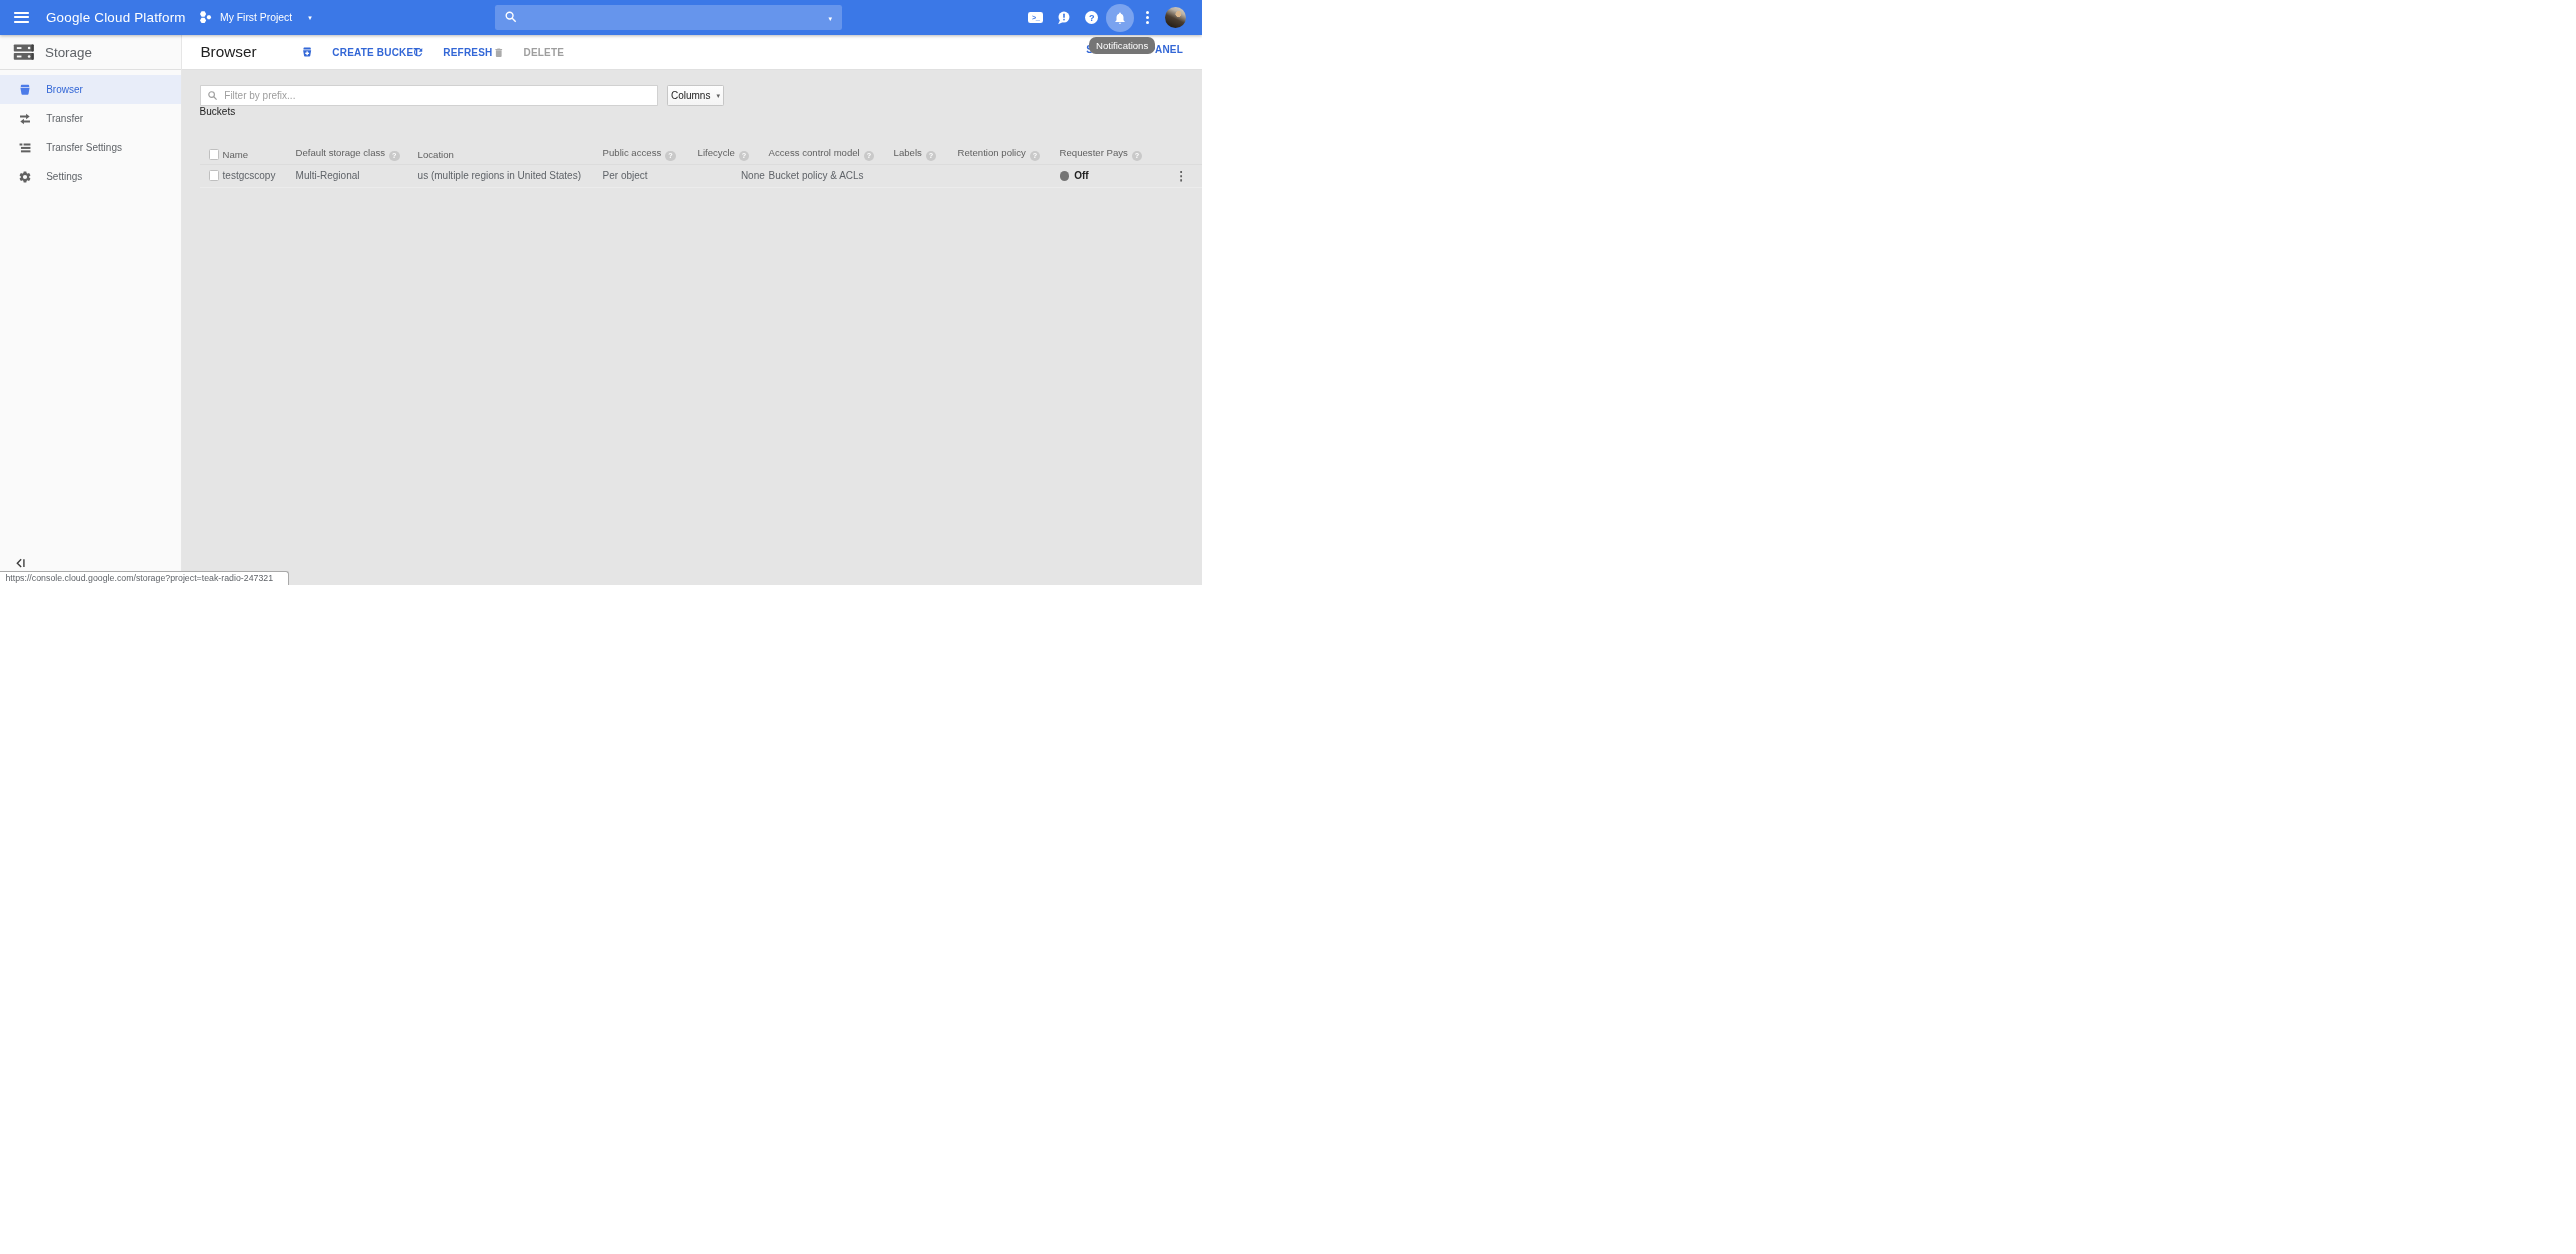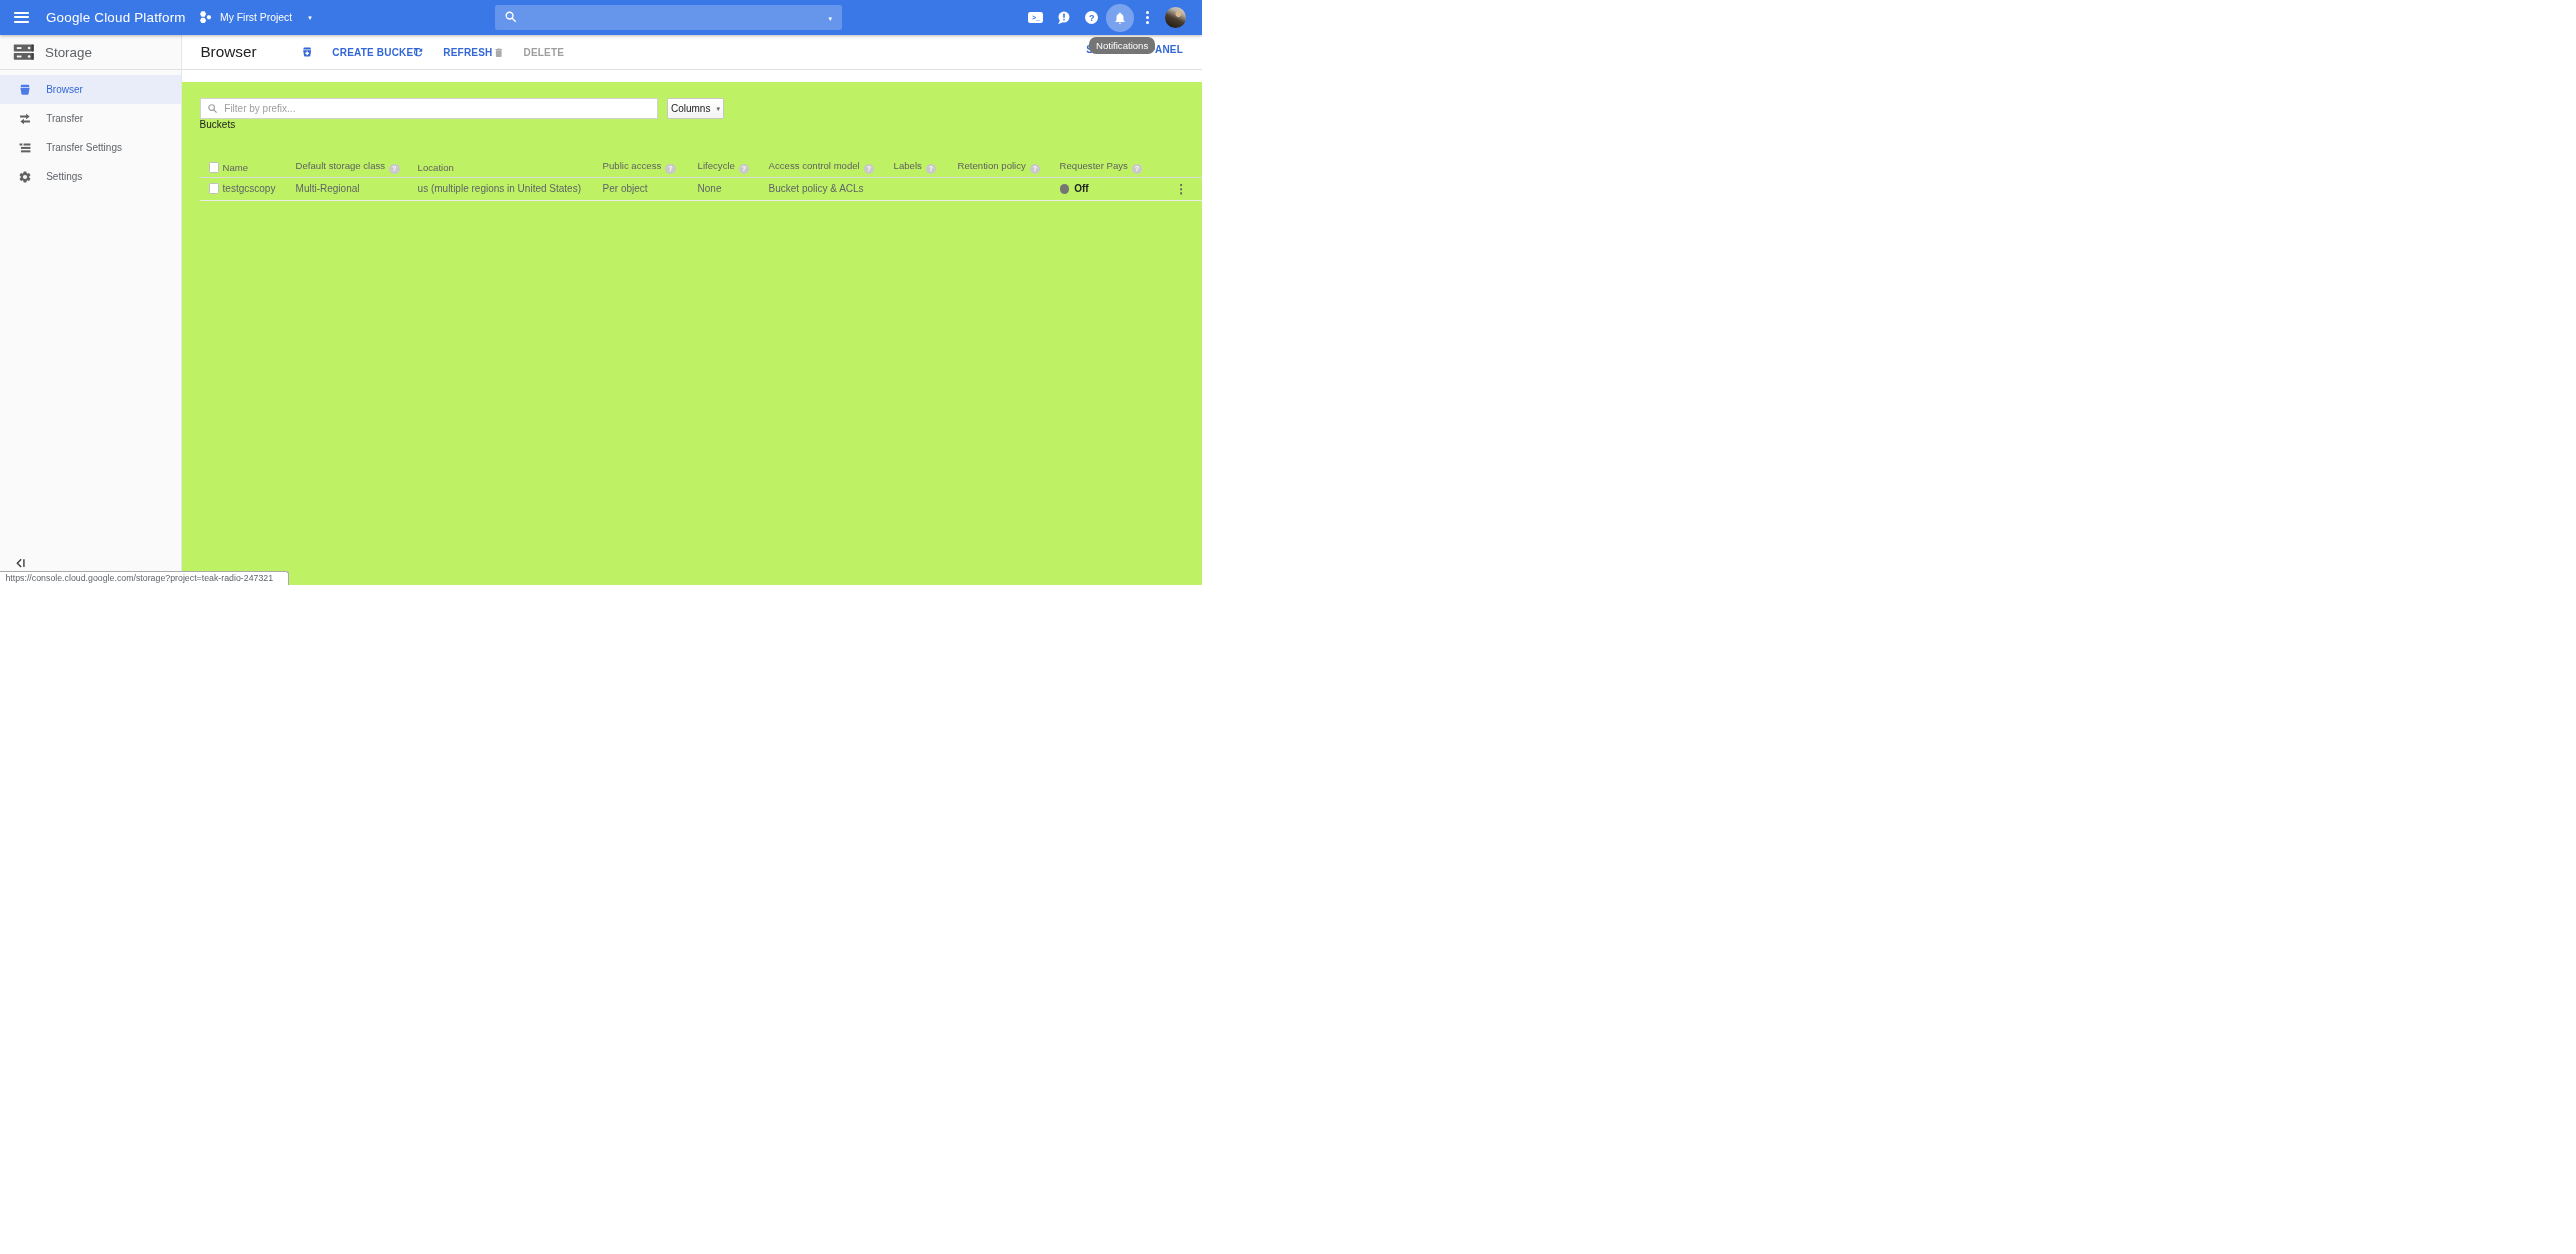--- a/index.html
+++ b/index.html
@@ -114,21 +114,21 @@
   .nav-item {
     height:29px; display:flex; align-items:center; cursor:pointer;
     padding-left:17.6px; color:#5f6368; font-size:10px;
   }
   .nav-item .nicon { width:14px; height:14px; margin-right:14.6px; color:#616161; flex:0 0 14px; }
   .nav-item.active { background:#E8EDF9; color:#3367D6; }
   .nav-item.active .nicon { color:#4C7BE8; }
   .collapse-btn { position:absolute; left:15.3px; bottom:12.3px; cursor:pointer; }
 
   
-  .content { position:absolute; left:182px; top:69px; right:0; bottom:0; background:#bef264;margin-top:13px; }
+  .content { position:absolute; left:182px; top:69px; right:0; bottom:0; background:#e5e5e5; }
   .filter-box {
     position:absolute; left:17.6px; top:16px; width:458px; height:21px;
     border:0.8px solid #d1d1d1; border-radius:0.8px; background:#fff;
     display:flex; align-items:center; padding:0 6.1px;
   }
   .filter-box input {
     flex:1; border:none; outline:none; font-size:10px; color:#212121; margin-left:6.1px;
     font-family:"Liberation Sans", sans-serif;
   }
   .filter-box input::placeholder { color:#9e9e9e; }
@@ -148,21 +148,21 @@
   }
   table.buckets th {
     height:19px; font-size:9.6px; font-weight:normal; color:#616161;
     text-align:left; padding:0 0 0 3.8px; border-bottom:0.8px solid #dcdcdc; white-space:nowrap;
   }
   table.buckets td {
     height:23px; font-size:10px; color:#5f6368;
     padding:0 0 0 3.8px; border-bottom:0.8px solid #ececec; white-space:nowrap; overflow:hidden;
   }
   td.cell-name { color:#212121; font-weight:normal; }
-  td.cell-lifecycle { color:#212121; }
+  td.cell-lifecycle { color:#212121;text-align:right; }
   .checkbox {
     width:10.7px; height:10.7px; border:0.8px solid #bfbfbf; border-radius:1.5px;
     background:#fff; margin-left:4.6px; cursor:pointer;
   }
   .help-badge {
     display:inline-block; width:10.7px; height:10.7px; border-radius:50%;
     background:#c9c9c9; color:#fff; font-size:7.3px; font-weight:bold;
     text-align:center; line-height:10.7px; margin-left:3.8px; vertical-align:-1.5px; cursor:pointer;
   }
   .off-dot {

